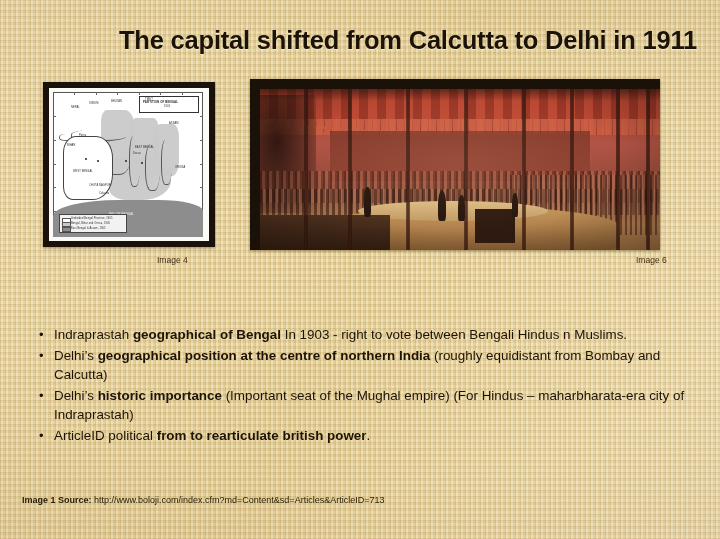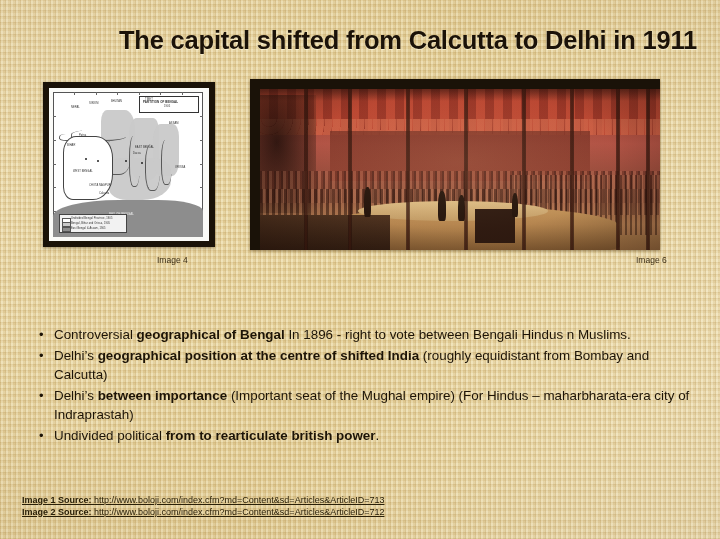--- a/index.html
+++ b/index.html
@@ -62,21 +62,21 @@
     position:absolute;left:34px;top:325px;width:668px;
     font-size:13.4px;color:#1d1407;line-height:19.6px;
   }
   .bul{position:relative;padding-left:20px;margin-bottom:1px;}
   .bul .dot{position:absolute;left:5px;top:0px;font-size:13px;line-height:19.6px;}
   .bul b{font-weight:bold;}
 
   
   #footer{
     position:absolute;left:22px;top:495px;width:680px;
-    font-size:9px;color:#2a2008;line-height:11.8px;text-decoration:underline;
+    font-size:9px;color:#2a2008;line-height:11.8px;
   }
   #footer .lbl{font-weight:bold;}
 </style>
 </head>
 <body>
 
 <div id="slide">
 
   <div class="title">The capital shifted from Calcutta to Delhi in 1911</div>
 
@@ -177,23 +177,22 @@
         <div class="post" style="left: 262px;"></div>
         <div class="post" style="left: 310px;"></div>
         <div class="post" style="left: 356px;"></div>
         <div class="post" style="left: 386px;"></div>
         <div class="d-abs" style="left: 0px; top: 0px; width: 400px; height: 161px; background: radial-gradient(at 50% 45%, rgba(255, 210, 150, 0.1) 0%, rgba(120, 55, 35, 0.06) 55%, rgba(35, 15, 8, 0.42) 100%);"></div>
       </div>
   </div>
   <div class="caption" id="cap2">Image 6</div>
 
   <div id="bullets">
-      <div class="bul"><span class="dot">•</span><span>Controversial </span><b>geographical of Bengal</b><span> In 1896 - right to vote between Bengali Hindus n Muslims.</span></div>
-      <div class="bul"><span class="dot">•</span><span>Delhi’s </span><b>geographical position at the centre of shifted India</b><span> (roughly equidistant from Bombay and Calcutta)</span></div>
-      <div class="bul"><span class="dot">•</span><span>Delhi’s  </span><b>between importance</b><span> (Important seat of the Mughal empire) (For Hindus – maharbharata-era city of Indraprastah)</span></div>
-      <div class="bul"><span class="dot">•</span><span>Undivided political </span><b>from to rearticulate british power</b><span>.</span></div>
+      <div class="bul"><span class="dot">•</span><span>Indraprastah </span><b>geographical of Bengal</b><span> In 1903 - right to vote between Bengali Hindus n Muslims.</span></div>
+      <div class="bul"><span class="dot">•</span><span>Delhi’s </span><b>geographical position at the centre of northern India</b><span> (roughly equidistant from Bombay and Calcutta)</span></div>
+      <div class="bul"><span class="dot">•</span><span>Delhi’s  </span><b>historic importance</b><span> (Important seat of the Mughal empire) (For Hindus – maharbharata-era city of Indraprastah)</span></div>
+      <div class="bul"><span class="dot">•</span><span>ArticleID political </span><b>from to rearticulate british power</b><span>.</span></div>
     </div>
 
   <div id="footer">
       <div><span class="lbl">Image 1 Source: </span><span>http://www.boloji.com/index.cfm?md=Content&amp;sd=Articles&amp;ArticleID=713</span></div>
-      <div><span class="lbl">Image 2 Source: </span><span>http://www.boloji.com/index.cfm?md=Content&amp;sd=Articles&amp;ArticleID=712</span></div>
     </div>
 </div>
 
 </body></html>

